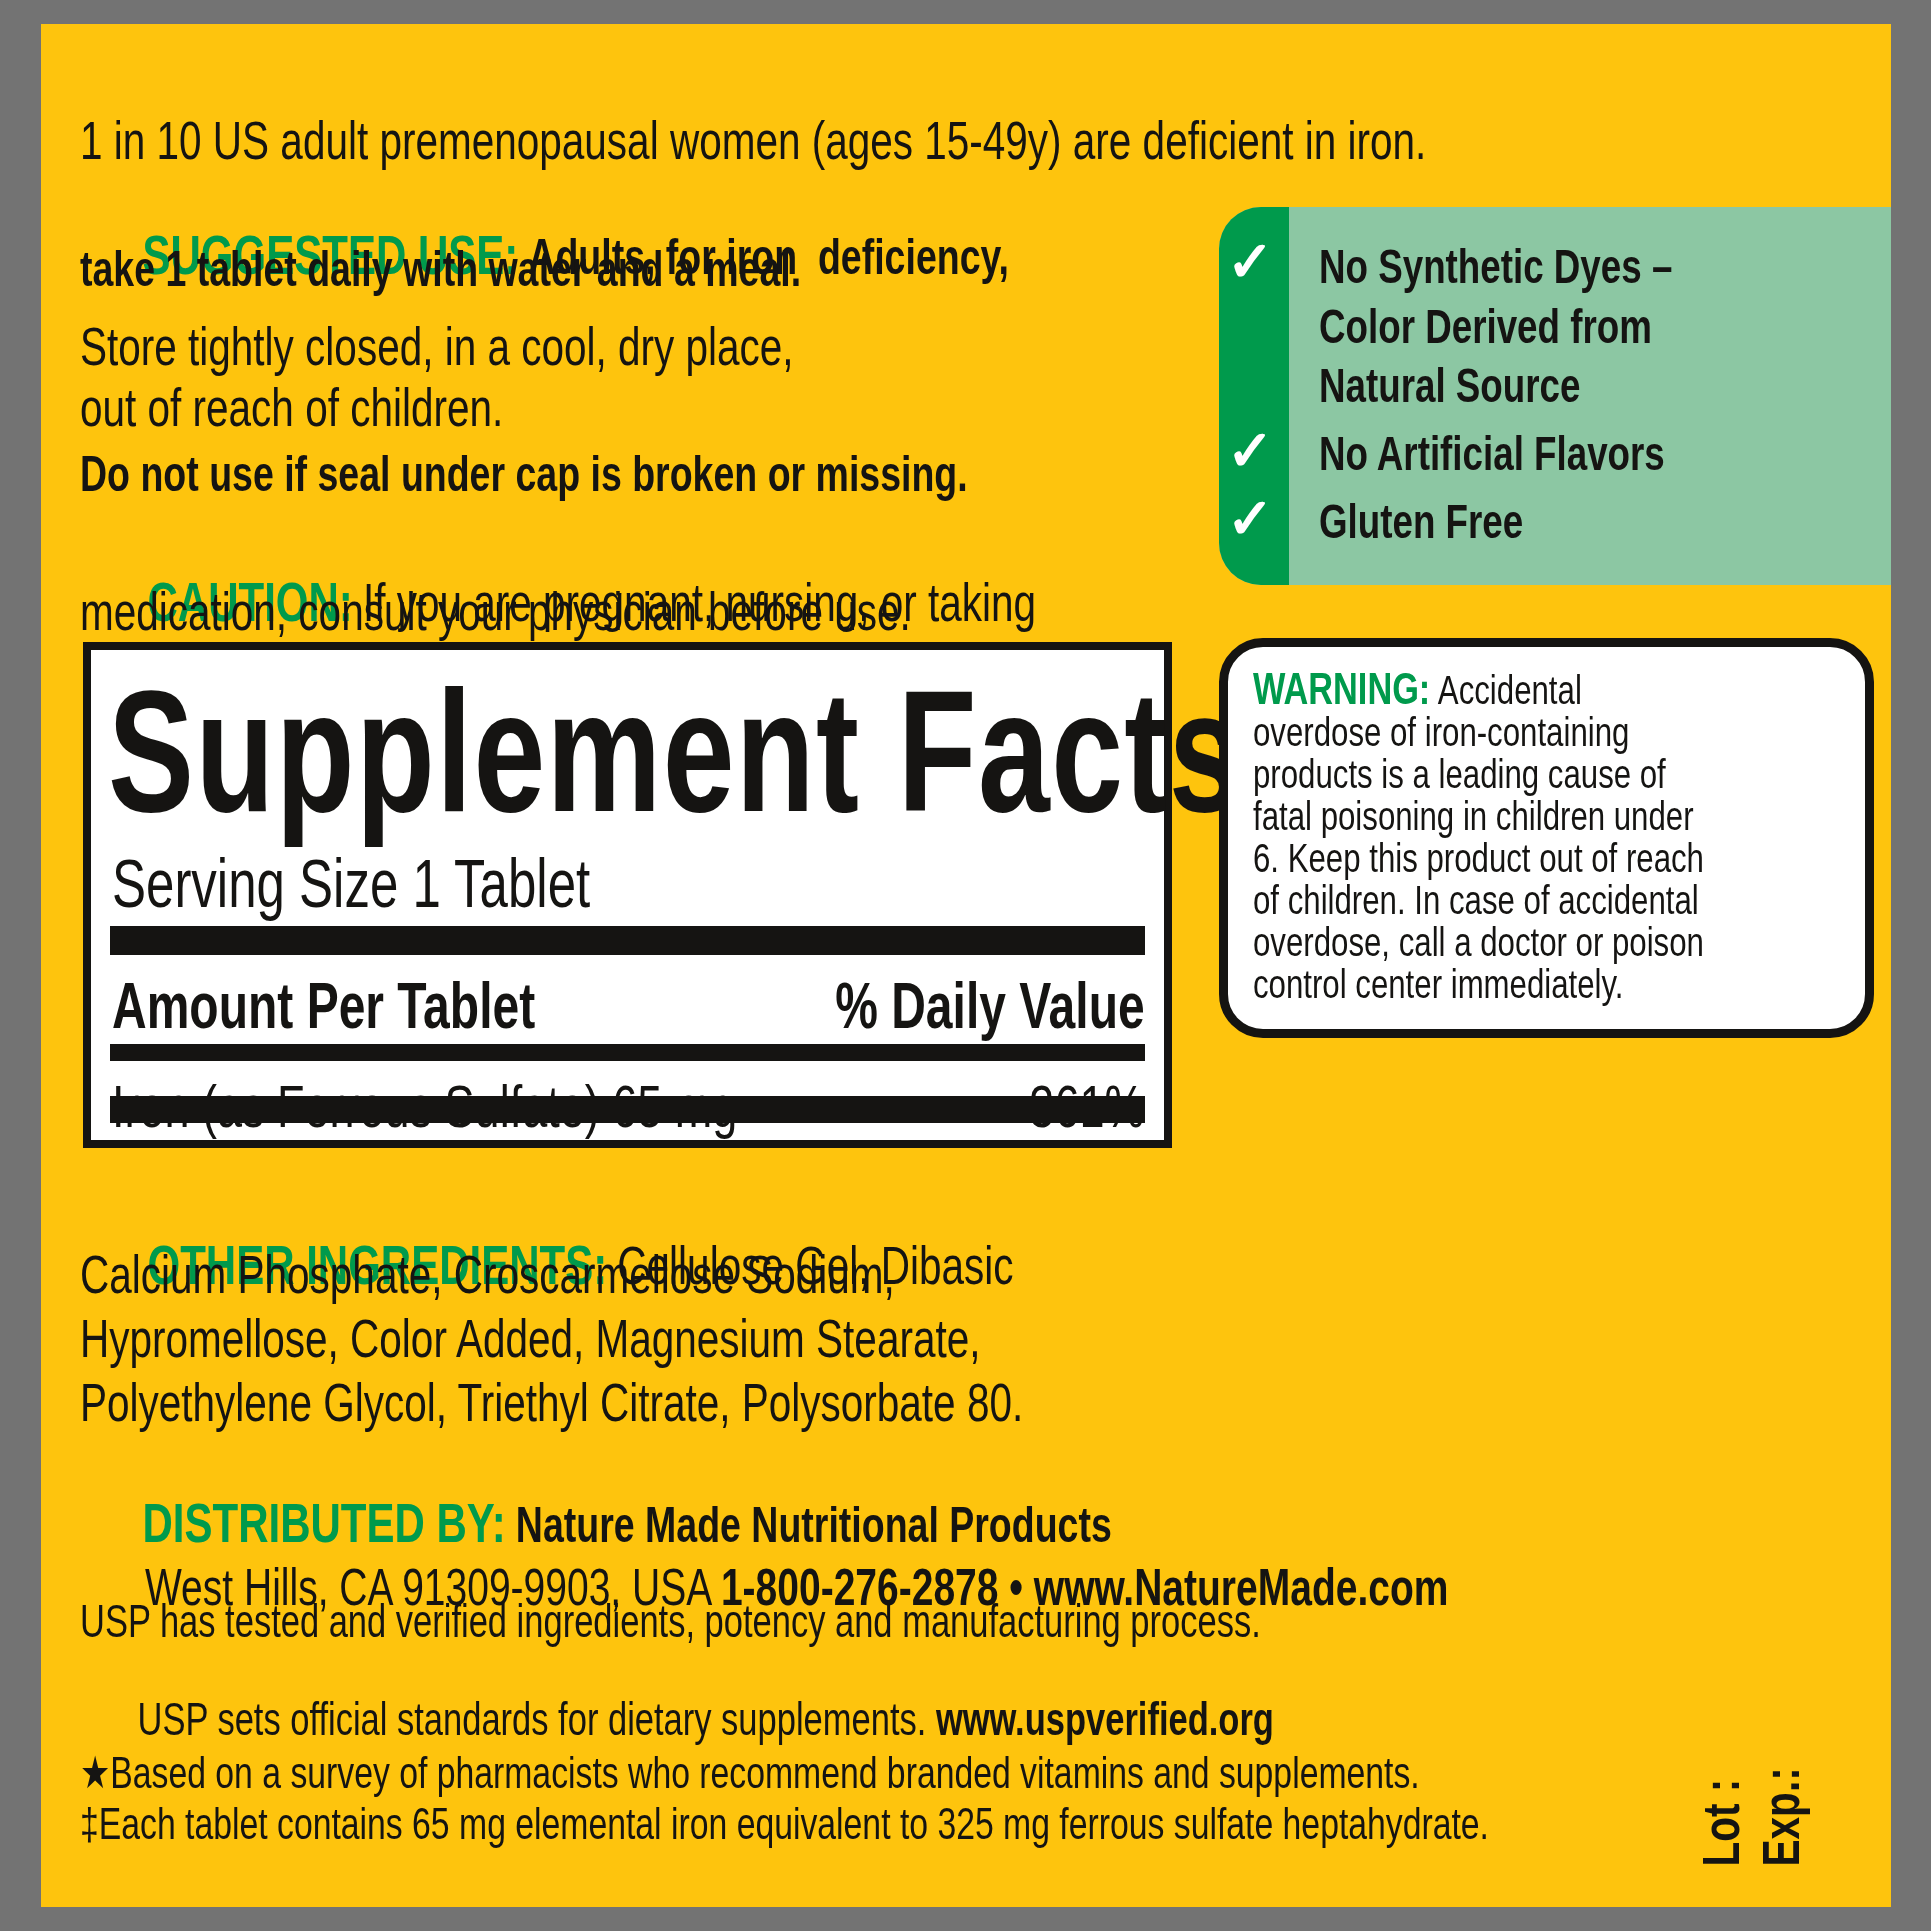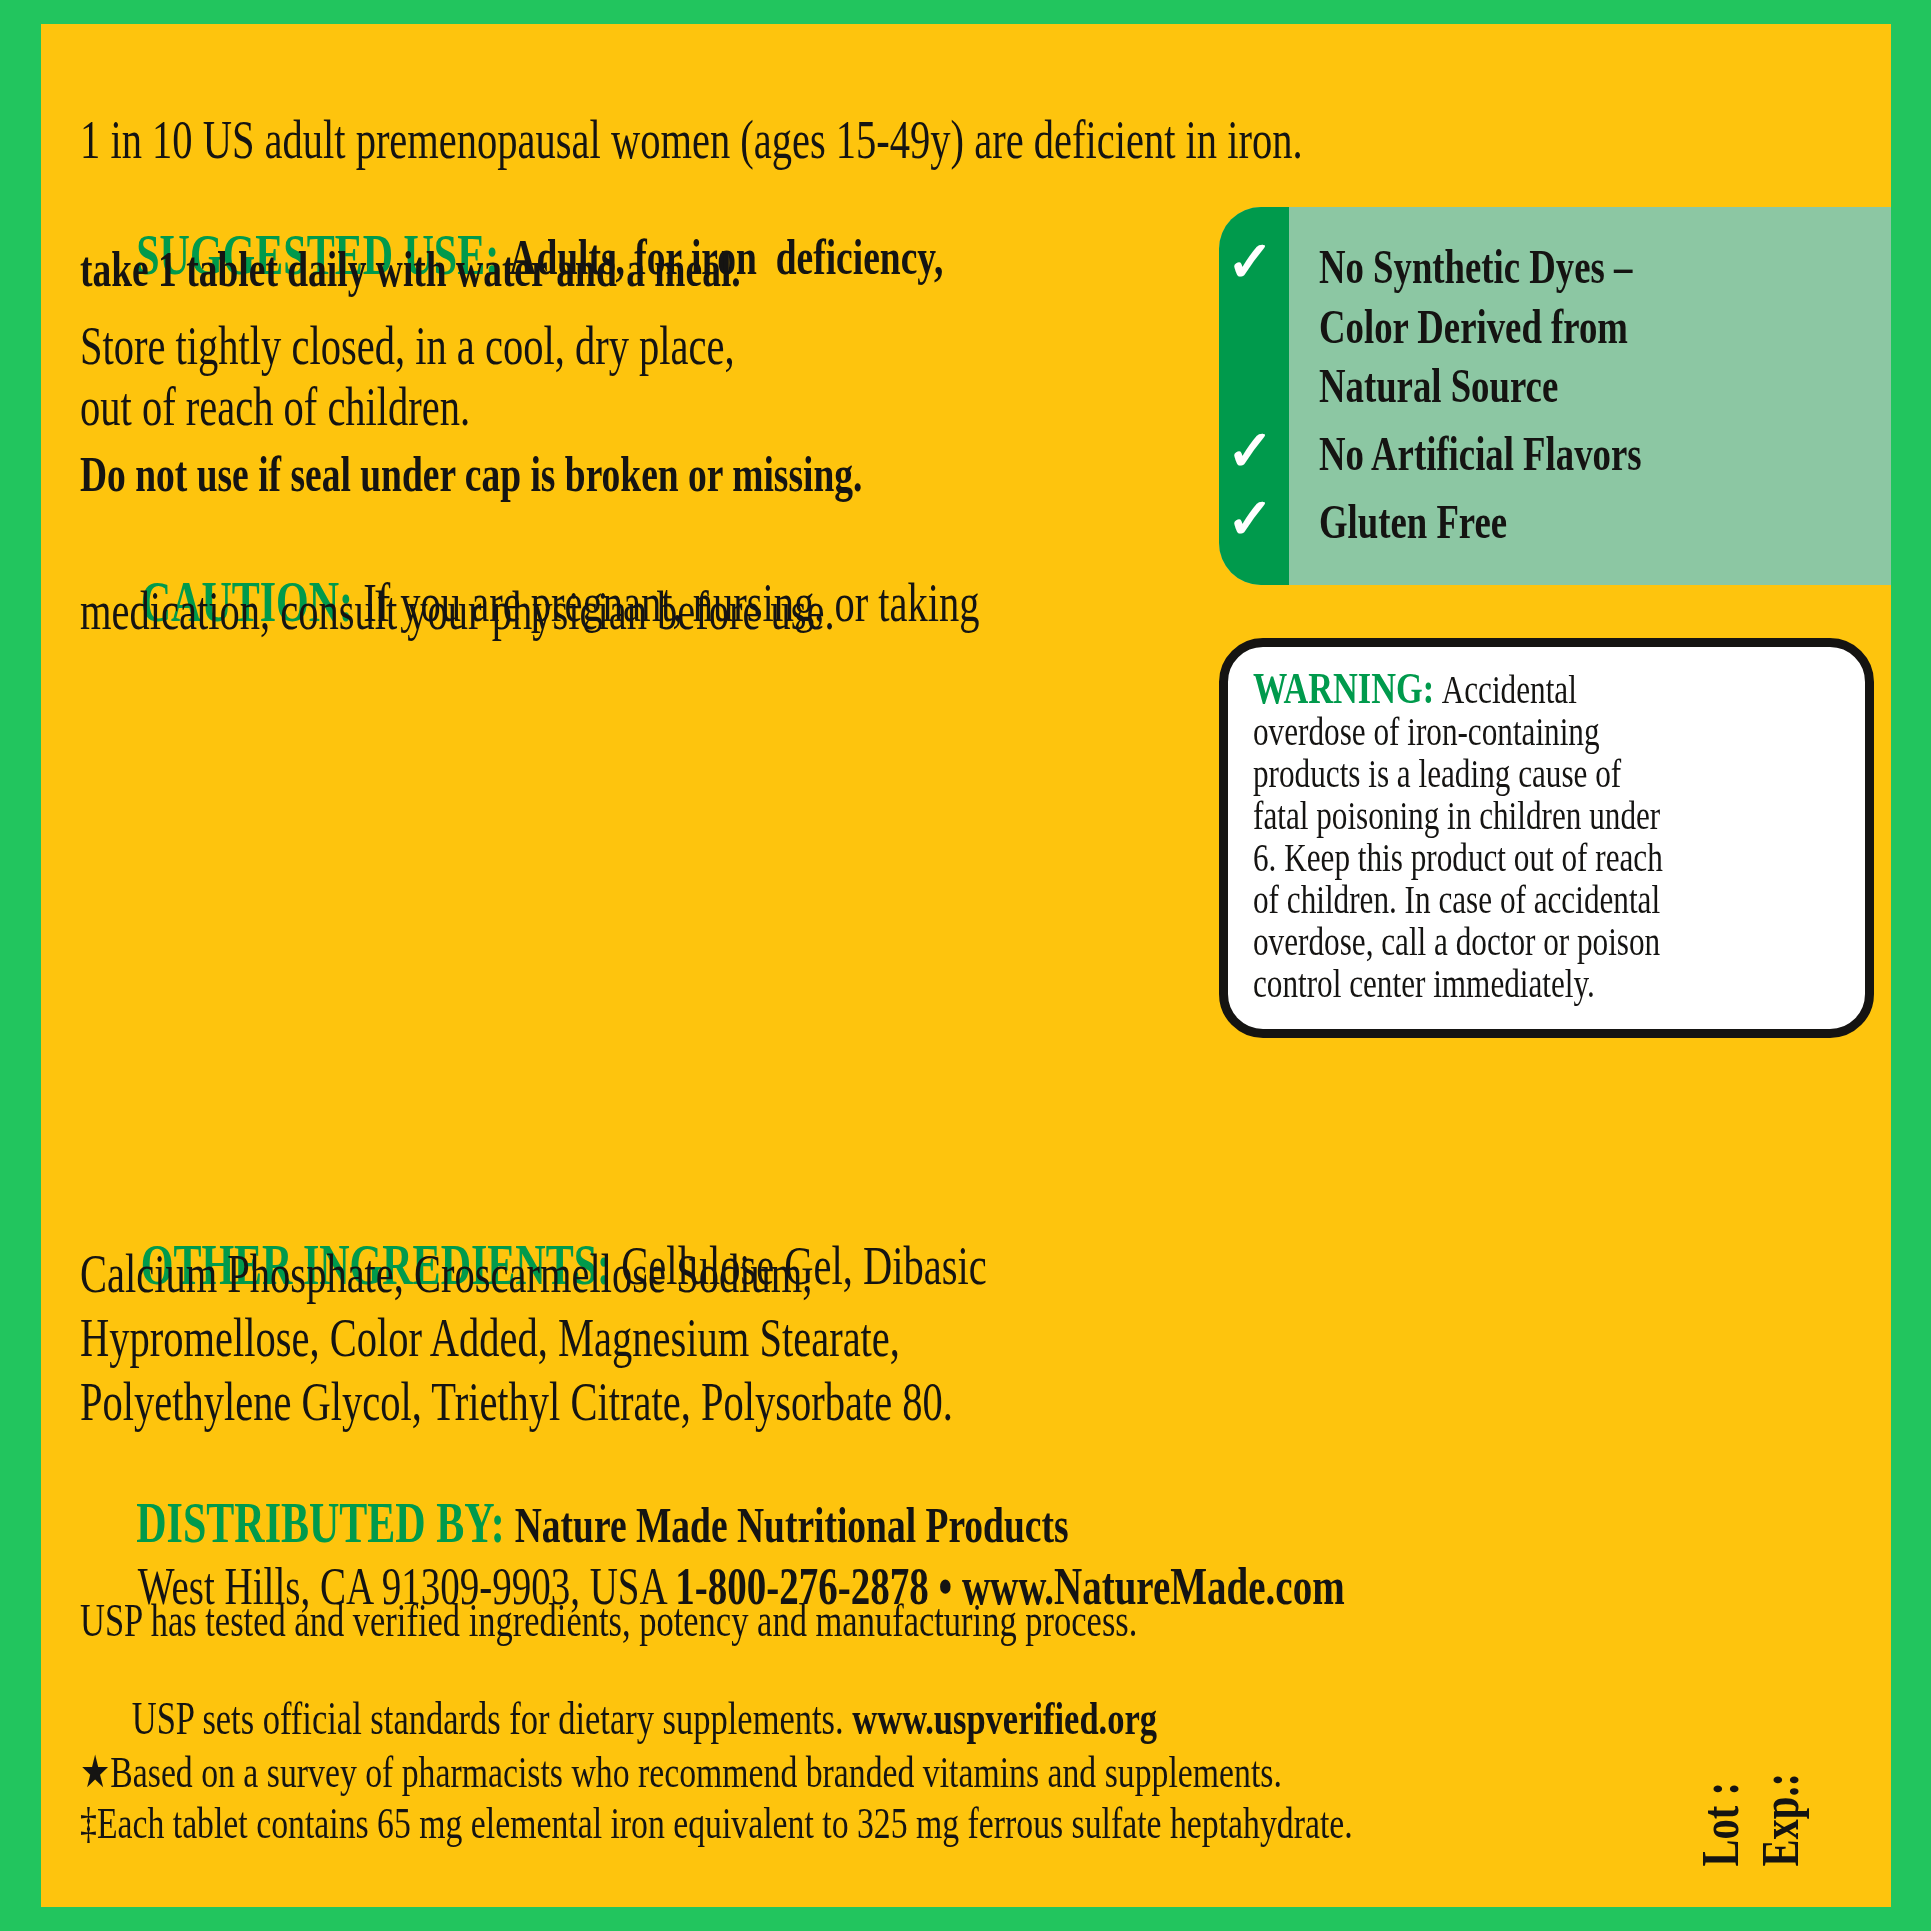--- a/index.html
+++ b/index.html
@@ -1,17 +1,17 @@
 <!DOCTYPE html>
 <html><head>
 <meta charset="utf-8">
 <style>
   html,body{margin:0;padding:0;background:#ffffff;}
-  .page{position:relative;width:1931px;height:1931px;background:#22c55e;overflow:hidden;
-        font-family:Liberation Serif, serif;color:#151412;}
+  .page{position:relative;width:1931px;height:1931px;background:#737373;overflow:hidden;
+        font-family:Liberation Sans, sans-serif;color:#151412;}
   .label{position:absolute;left:41px;top:24px;width:1850px;height:1883px;background:#FEC40D;overflow:hidden;}
 
   
   .ln{position:absolute;white-space:pre;line-height:1;transform:scaleX(0.75);transform-origin:0 0;}
   .lnr{position:absolute;white-space:pre;line-height:1;transform:scaleX(0.75);transform-origin:100% 0;}
   .ln span,.lnr span{white-space:pre;}
   .b{font-weight:700;}
   .g{color:#009A4C;font-weight:700;}
   .gap{padding-left:13.5px;}
 
@@ -65,20 +65,31 @@
       <span class="chk" style="top:27px">✓</span>
       <span class="chk" style="top:216px">✓</span>
       <span class="chk" style="top:284px">✓</span>
       <div class="bl" style="top:35px">No Synthetic Dyes –</div>
       <div class="bl" style="top:95px">Color Derived from</div>
       <div class="bl" style="top:154px">Natural Source</div>
       <div class="bl" style="top:222px">No Artificial Flavors</div>
       <div class="bl" style="top:290px">Gluten Free</div>
     </div>
 
+    <div class="sfbox">
+      <div class="ln b" style="left:17.4px;top:15.4px;font-size:172px;letter-spacing:1.9px">Supplement Facts</div>
+      <div class="ln" style="left:21px;top:199px;font-size:68px">Serving Size 1 Tablet</div>
+      <div class="bar" style="top:276px;height:29px"></div>
+      <div class="ln b" style="left:21px;top:324px;font-size:64px">Amount Per Tablet</div>
+      <div class="lnr b" style="right:19.3px;top:324px;font-size:64px">% Daily Value</div>
+      <div class="bar" style="top:394px;height:17.4px"></div>
+      <div class="ln" style="left:21px;top:427px;font-size:60px">Iron (as Ferrous Sulfate) 65 mg</div>
+      <div class="lnr" style="right:19.3px;top:427px;font-size:60px">361%</div>
+      <div class="bar" style="top:442px;height:27px;top:446px"></div>
+    </div>
 
     <div class="warn">
       <div class="wl"><span class="g" style="font-size:44px">WARNING:</span><span style="padding-left:9.7px">Accidental</span></div>
       <div class="wl">overdose of iron-containing</div>
       <div class="wl">products is a leading cause of</div>
       <div class="wl">fatal poisoning in children under</div>
       <div class="wl">6. Keep this product out of reach</div>
       <div class="wl">of children. In case of accidental</div>
       <div class="wl">overdose, call a doctor or poison</div>
       <div class="wl">control center immediately.</div>

